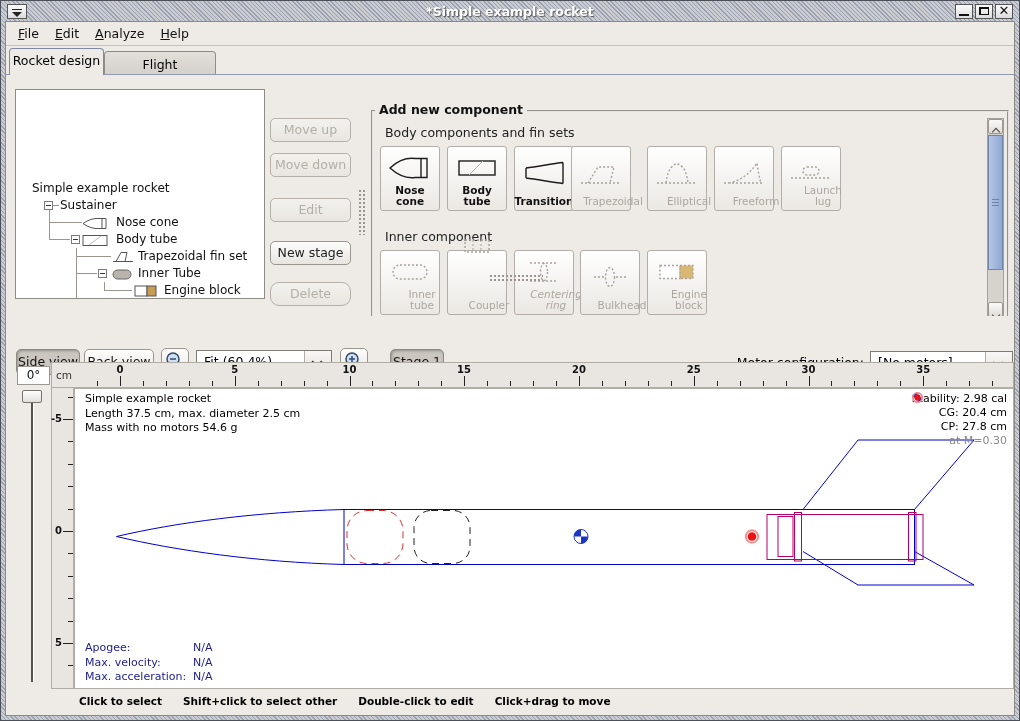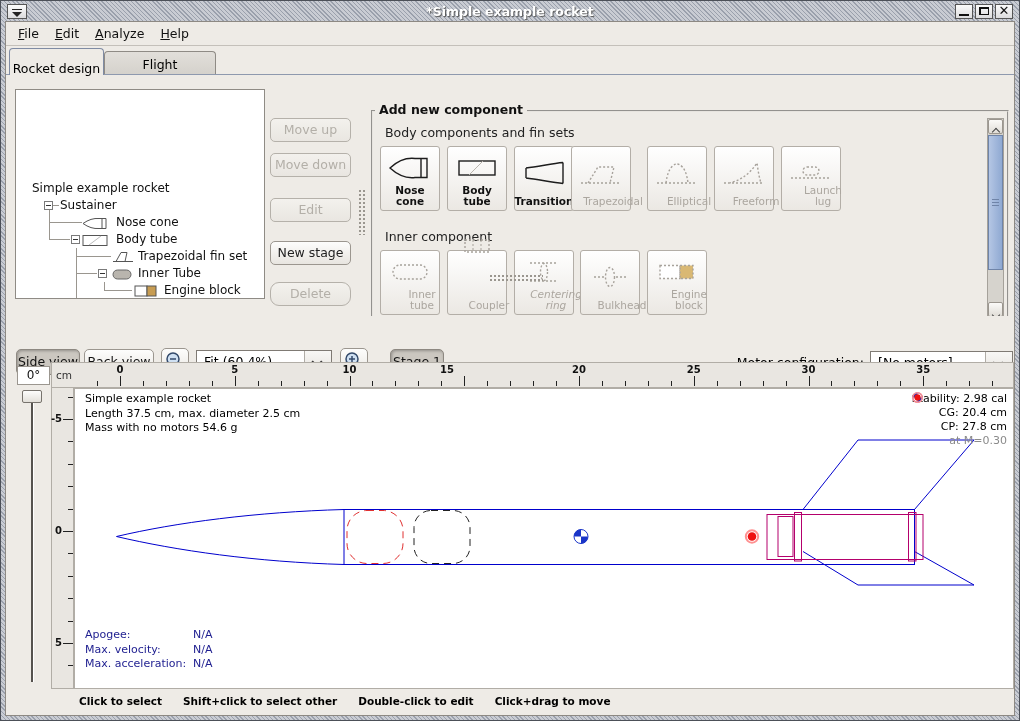--- a/index.html
+++ b/index.html
@@ -19,21 +19,21 @@
   .wbtn .xi{position:absolute;left:0;top:-2px;width:100%;text-align:center;font-size:13px;font-weight:bold;color:#111;}
   .client{position:absolute;left:4px;right:4px;top:20px;bottom:4px;background:#eeebe6;border:1px solid #8d8983;box-sizing:border-box;}
   
   .menubar{position:absolute;left:0;right:0;top:0;height:23px;border-bottom:1px solid #c4c0ba;font-size:12.5px;color:#111;}
   .mitem{display:inline-block;margin-left:12px;margin-top:4px;cursor:default;}
   .mitem .mn{text-decoration:underline;}
   
   .tabbar{position:absolute;left:0;right:0;top:26px;height:27px;}
   .tab{position:absolute;box-sizing:border-box;font-size:12.5px;text-align:center;
        background:linear-gradient(#e2dfda,#d4d1cb);border:1px solid #8f8b85;border-bottom:none;border-radius:4px 4px 0 0;padding-top:5px;}
-  .tab.sel{background:#eeebe6;border-color:#7f8ba3;z-index:3;padding-top:12px;}
+  .tab.sel{background:#eeebe6;border-color:#7f8ba3;z-index:3;padding-top:4px;}
   .paneline{position:absolute;left:0;right:0;top:52px;height:1px;background:#8e99ae;z-index:1;}
   .toppane{position:absolute;left:0;right:0;top:53px;height:241px;background:#eeebe6;}
   
   .treepanel{position:absolute;left:9px;top:14px;width:250px;height:210px;background:#fff;border:1px solid #8f8b85;box-sizing:border-box;font-size:12px;color:#111;overflow:hidden;}
   .trow{position:absolute;height:17px;line-height:17px;white-space:nowrap;}
   .tline{position:absolute;background:#9a968f;}
   .exp{position:absolute;width:9px;height:9px;border:1px solid #7a7a7a;background:#fff;box-sizing:border-box;}
   .exp::after{content:"";position:absolute;left:1px;right:1px;top:3px;height:1px;background:#333;}
   .ticon{position:absolute;}
   
@@ -84,21 +84,21 @@
   .htick.major{height:10px;}
   .hnum{position:absolute;top:1px;transform:translateX(-50%);font-size:10px;font-weight:600;color:#111;}
   .vtick{position:absolute;right:0;height:1px;width:5px;background:#222;}
   .vtick.major{width:10px;}
   .vnum{position:absolute;right:11px;transform:translateY(-6px);font-size:10px;font-weight:600;color:#111;}
   .canvas{position:absolute;left:68px;top:72px;width:940px;height:301px;background:#fff;border:1px solid #b1ada6;box-sizing:border-box;}
   .canvas svg{position:absolute;left:0;top:0;}
   .info{position:absolute;left:10px;top:3px;font-size:11px;color:#000;line-height:14.5px;white-space:pre;}
   .stab{position:absolute;right:6px;top:3px;font-size:11px;color:#000;text-align:right;line-height:14px;}
   .stab .mach{font-size:11px;color:#8a8a8a;}
-  .flight{position:absolute;left:10px;top:239px;font-size:11px;font-weight:500;color:#1d1d8f;line-height:14.5px;}
+  .flight{position:absolute;left:10px;top:252px;font-size:11px;font-weight:500;color:#1d1d8f;line-height:14.5px;}
   .flight .fl{display:inline-block;width:108px;}
   .statusbar{position:absolute;left:0;right:0;bottom:0;height:26px;font-size:10.5px;font-weight:bold;color:#000;}
   .statusbar span{margin-right:21px;}
   svg{display:block;}
 </style>
 </head>
 <body>
 
 <div id="win">
   <div class="titlebar">
@@ -380,21 +380,21 @@
             <div class="htick" style="left: 802.4px;"></div>
             <div class="htick" style="left: 825.35px;"></div>
             <div class="htick" style="left: 848.3px;"></div>
             <div class="htick major" style="left: 871.25px;"></div>
             <div class="htick" style="left: 894.2px;"></div>
             <div class="htick" style="left: 917.15px;"></div>
             <div class="htick" style="left: 940.1px;"></div>
             <div class="hnum" style="left: 68px;">0</div>
             <div class="hnum" style="left: 182.75px;">5</div>
             <div class="hnum" style="left: 297.5px;">10</div>
-            <div class="hnum" style="left: 395px; text-align: right;">15</div>
+            <div class="hnum" style="left: 412px; text-align: right;">15</div>
             <div class="hnum" style="left: 527px;">20</div>
             <div class="hnum" style="left: 641.75px;">25</div>
             <div class="hnum" style="left: 756.5px;">30</div>
             <div class="hnum" style="left: 871.25px;">35</div>
           </div>
       </div>
       <div class="vruler">
         <div>
             <div class="vtick" style="top: 8.6px;"></div>
             <div class="vtick major" style="top: 31px;"></div>

